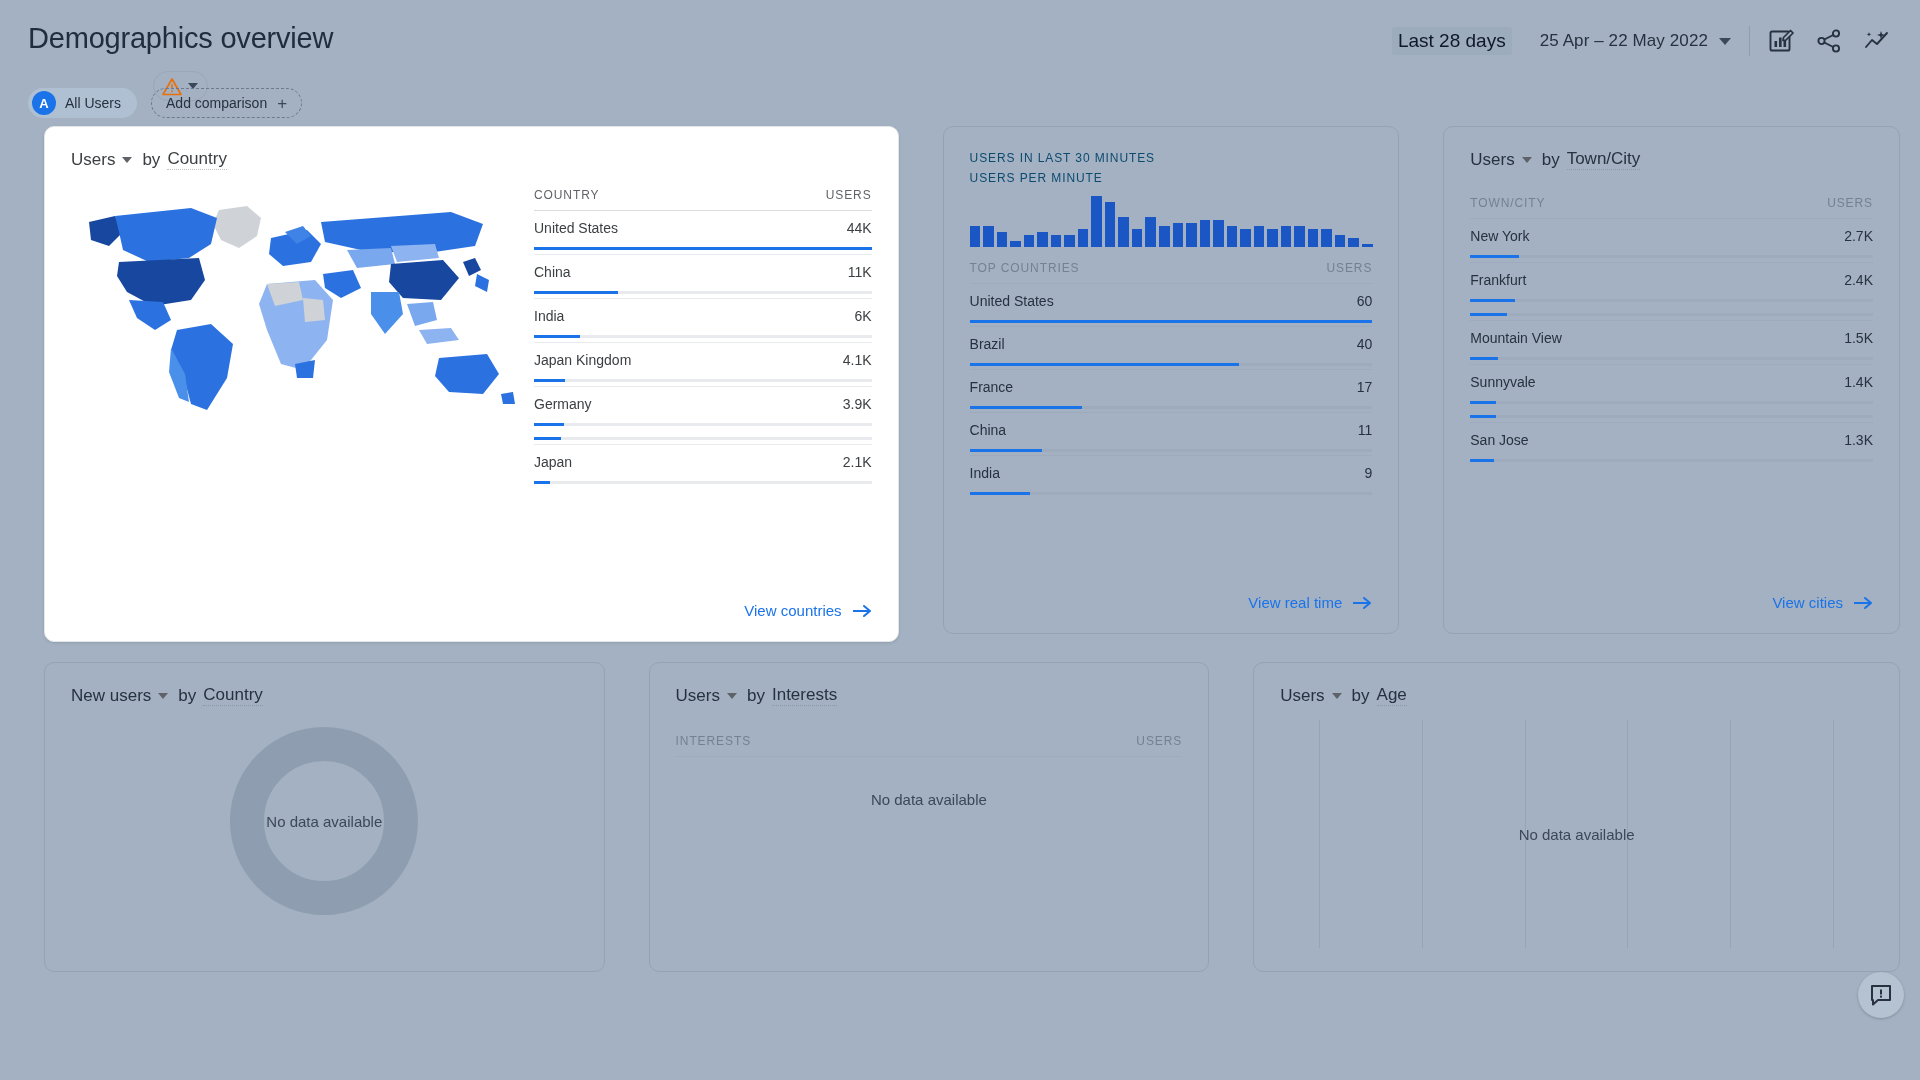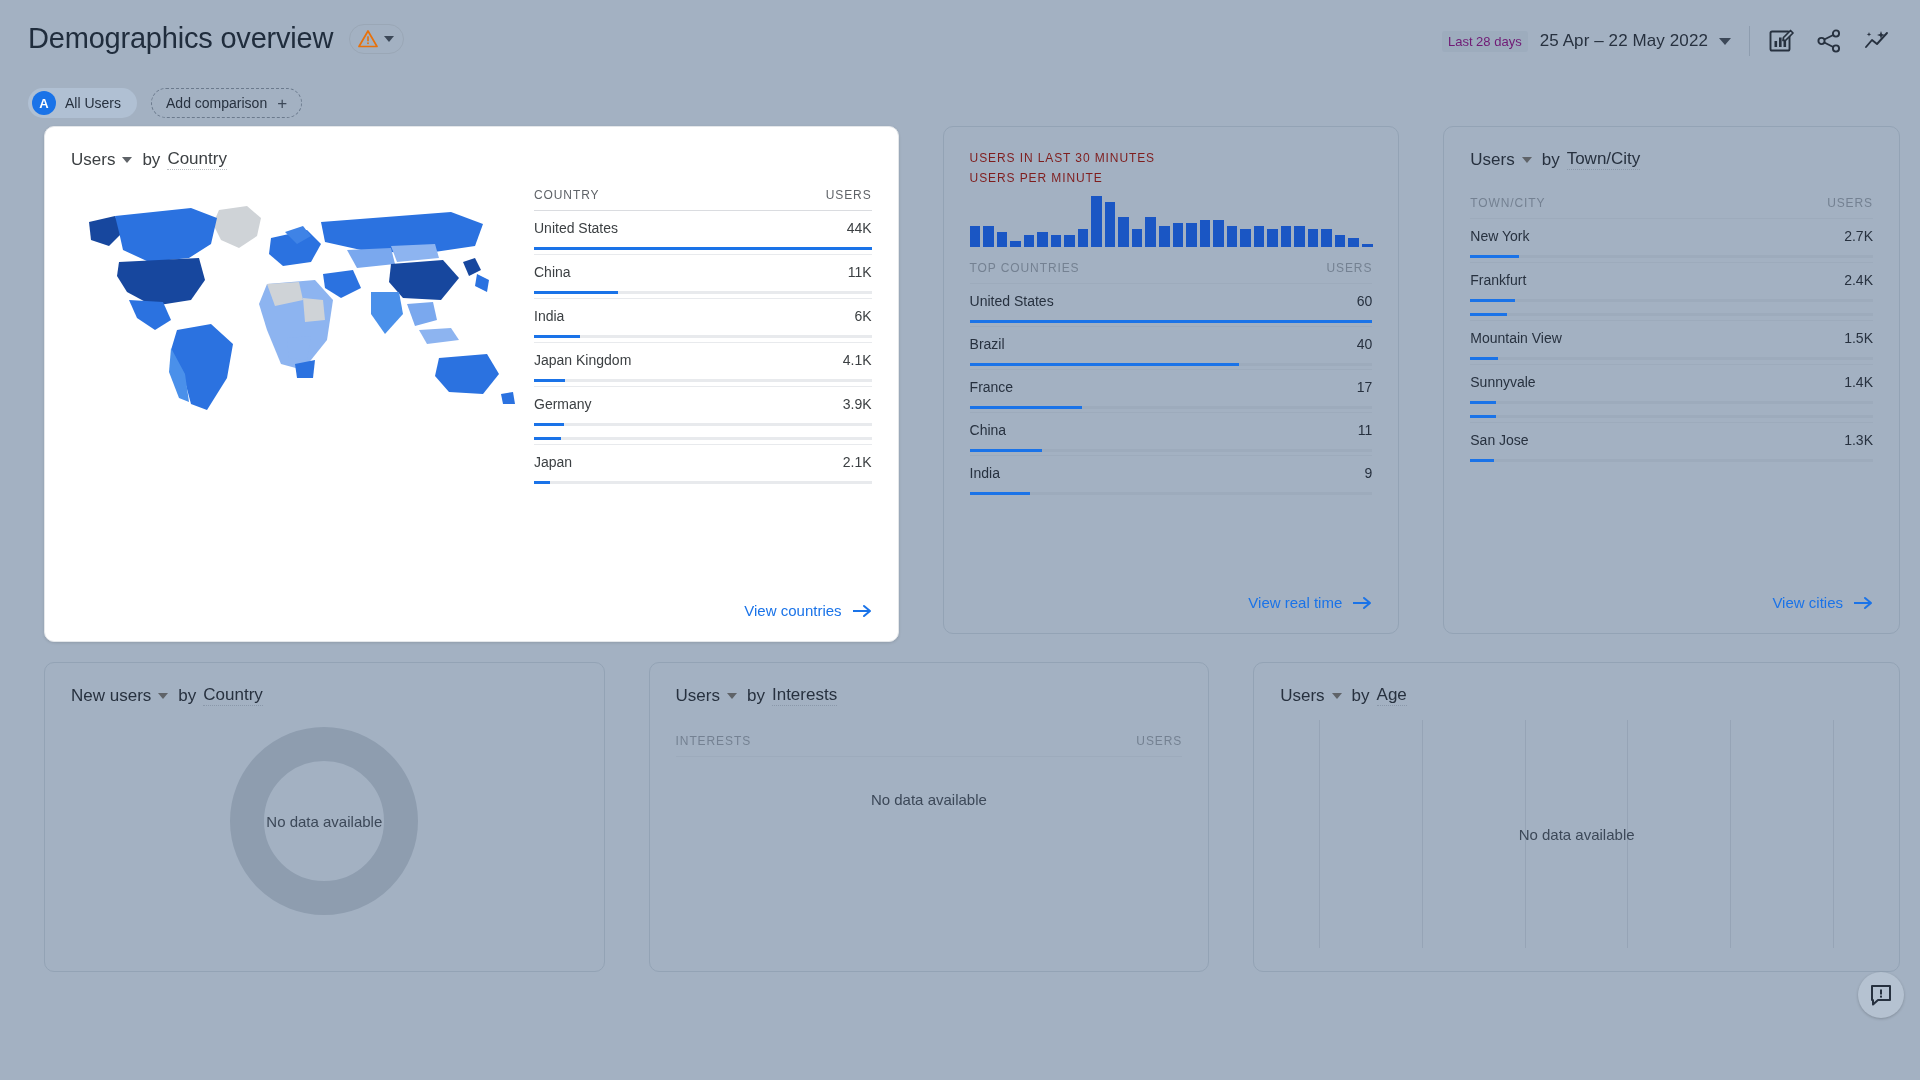--- a/index.html
+++ b/index.html
@@ -15,21 +15,21 @@
   }
 
   
   .header {
     height: 80px;
     padding: 22px 28px 0 28px;
     display: flex;
     align-items: flex-start;
     justify-content: space-between;
   }
-  .title-wrap { display: flex; align-items: center; gap: 16px; }
+  .title-wrap { display: flex; align-items: center; gap: 16px; flex-direction: column; }
   .page-title {
     font-size: 29px;
     font-weight: 400;
     color: #202d3d;
     letter-spacing: -0.2px;
     white-space: nowrap;
   }
   .warn-chip {
     display: flex; align-items: center; gap: 6px;
     border: 1px solid #9aa7b6;
@@ -39,23 +39,23 @@
   .warn-tri { display: block; }
   .caret-dn {
     width: 0; height: 0;
     border-left: 5px solid transparent;
     border-right: 5px solid transparent;
     border-top: 6px solid #3c4858;
   }
 
   .header-right { display: flex; align-items: center; gap: 0; padding-top: 4px; }
   .range-badge {
-    font-size: 13px; color: #701a75;
+    font-size: 19px; color: #0f172a;
     background: #9dacbd; border-radius: 3px;
-    padding: 3px 6px; margin-right: 12px; white-space: nowrap;
+    padding: 3px 6px; margin-right: 28px; white-space: nowrap;
   }
   .range-text {
     font-size: 17px; color: #27313f; white-space: nowrap;
     letter-spacing: .1px;
   }
   .range-caret {
     width: 0; height: 0; margin-left: 11px;
     border-left: 6px solid transparent;
     border-right: 6px solid transparent;
     border-top: 7px solid #3c4858;
@@ -153,21 +153,21 @@
   .card.white .view-link { color: #1a73e8; }
 
   .no-data { font-size: 15px; color: #3c4858; }
 
   
   .big-num {
     font-size: 44px; font-weight: 400; color: #16202c;
     padding: 2px 26px 0 26px; letter-spacing: -.5px; line-height: 1.12;
   }
   .sub-label {
-    font-size: 12px; letter-spacing: .9px; color: #7f1d1d;
+    font-size: 12px; letter-spacing: .9px; color: #0c4a6e;
     padding: 6px 26px 0 26px;
   }
   .spark { display: flex; align-items: flex-end; gap: 3px; height: 54px; padding: 0 26px; margin-top: 8px; }
   .spark-bar { flex: 1; background: #1a56c4; min-height: 2px; }
 
   
   .donut-wrap { display: flex; align-items: center; justify-content: center; height: 100%; position: relative; }
   .donut {
     width: 188px; height: 188px; border-radius: 50%;
     border: 34px solid #8e9daf;

